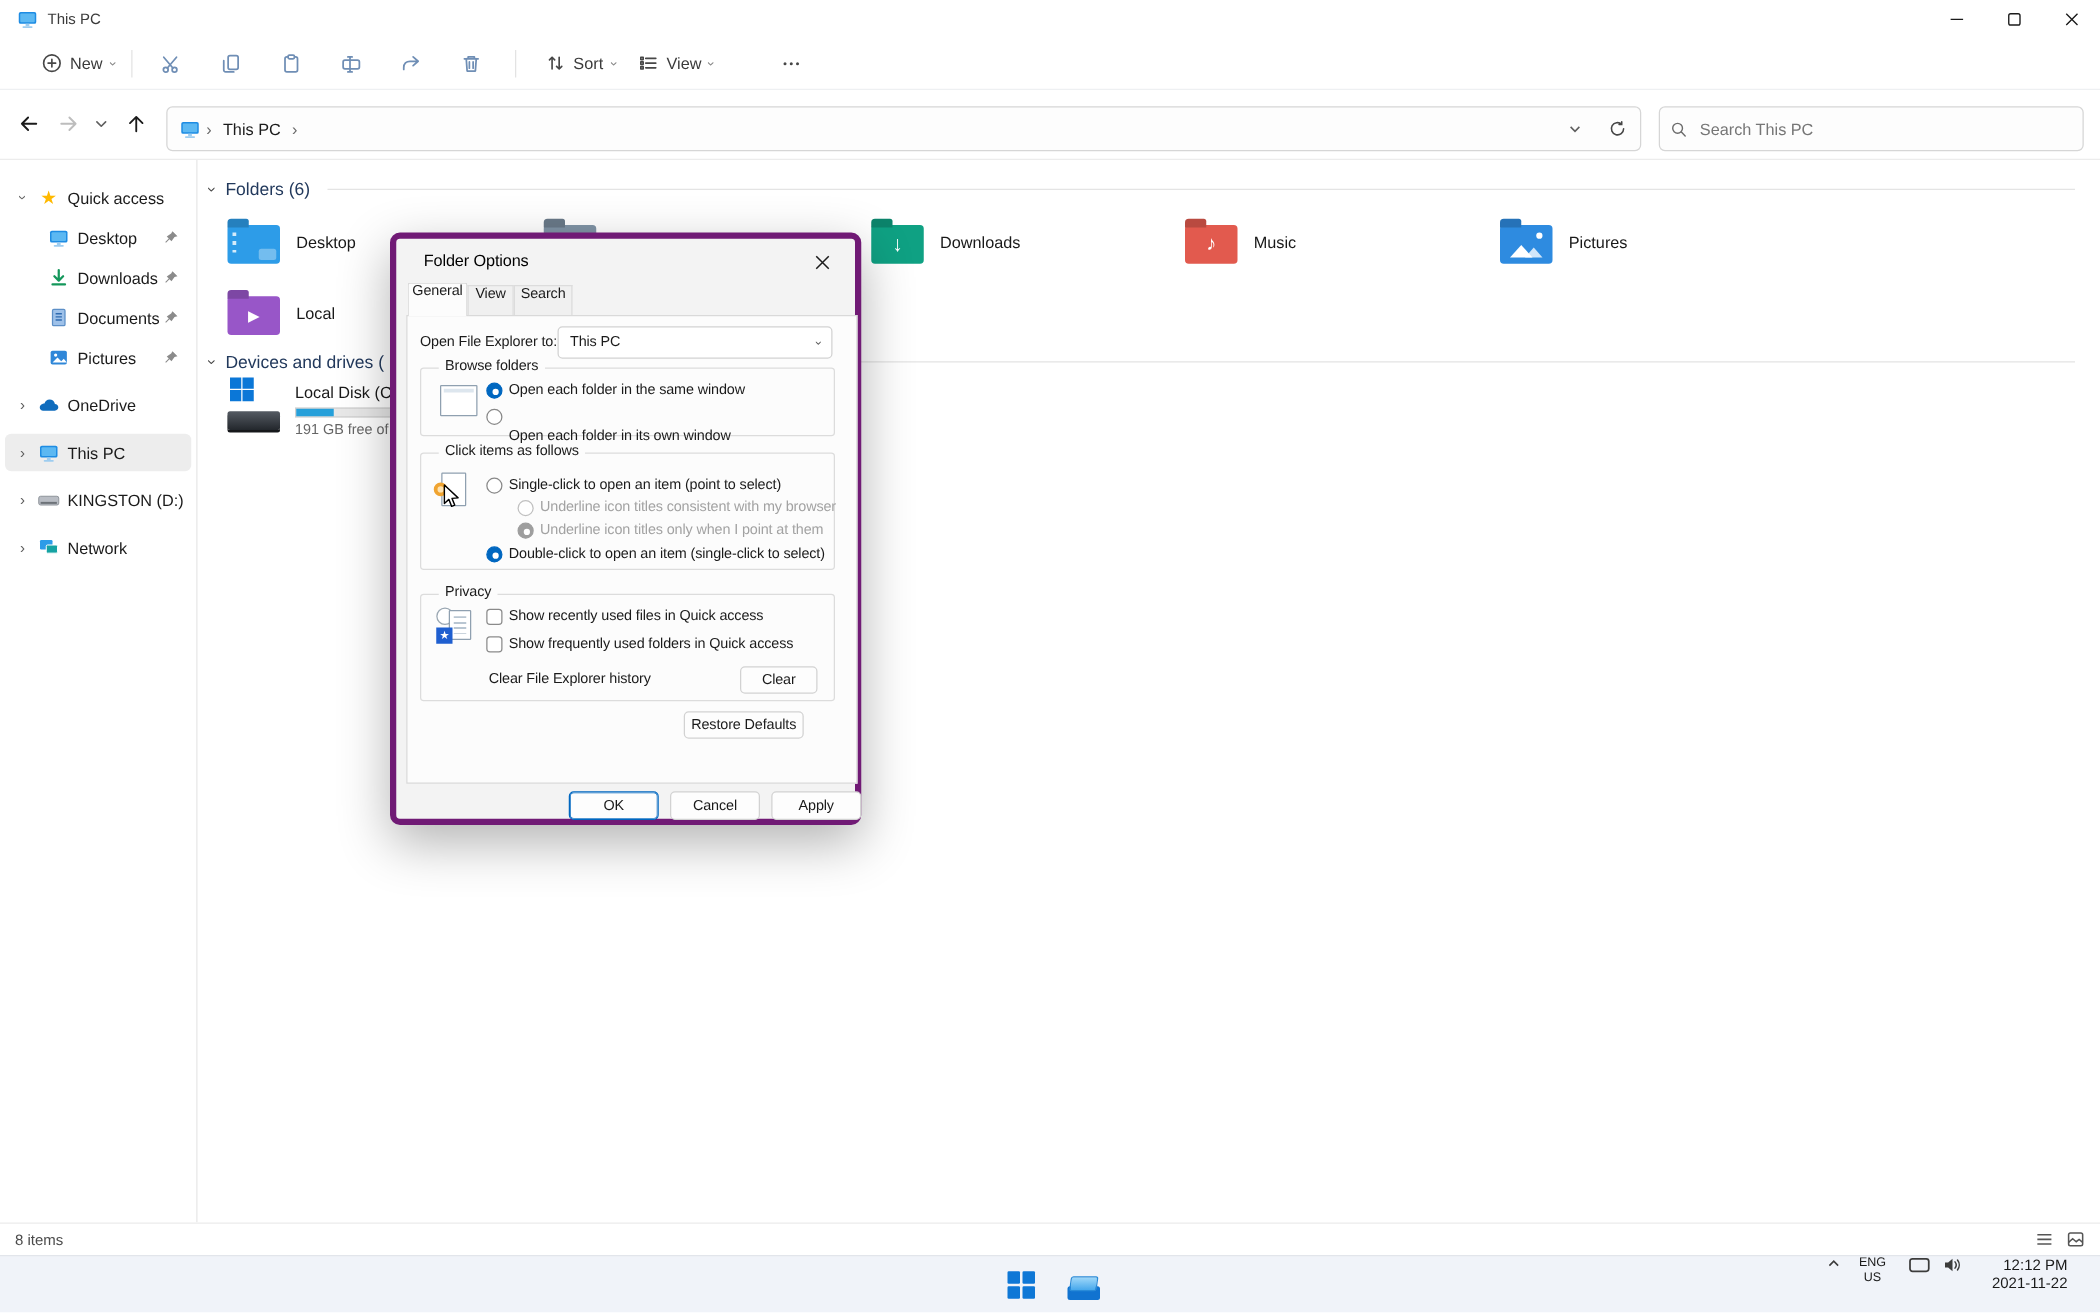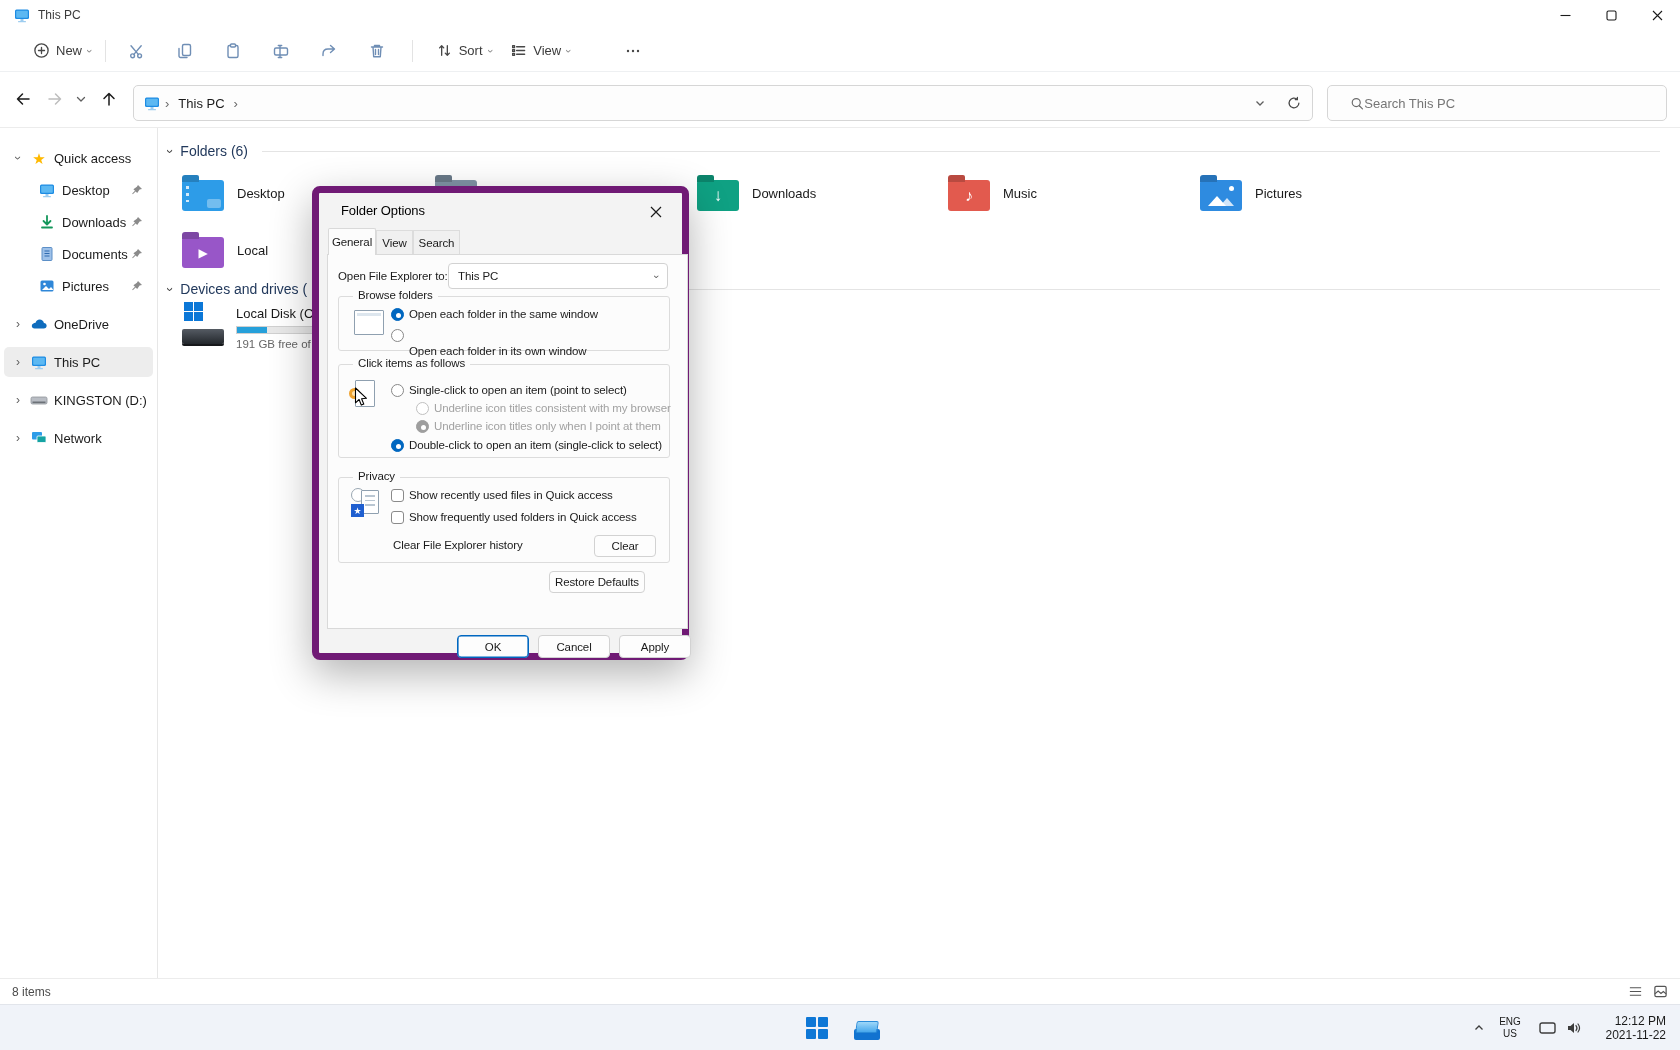--- a/index.html
+++ b/index.html
@@ -25,21 +25,21 @@
   .more{margin-left:36px}
 
   
   .addrrow{position:relative;height:56px;background:#fff;border-bottom:1px solid #ececec}
   .navbtn{position:absolute;top:12px;width:30px;height:30px;display:flex;align-items:center;justify-content:center;border-radius:5px}
   .navbtn svg{fill:none;stroke-linecap:round;stroke-linejoin:round}
   .addrbox{position:absolute;left:133px;top:13px;width:1180px;height:36px;border:1px solid #d6d6d6;border-radius:5px;background:#fdfdfd;display:flex;align-items:center;padding:0 10px}
   .crumbtxt{font-size:13px;color:#1b1b1b;margin:0 4px}
   .crumbsep{font-size:13px;color:#6a6a6a;margin:0 5px}
   .addr-right{position:absolute;right:10px;top:0;height:34px;display:flex;align-items:center;gap:20px}
-  .searchbox{position:absolute;left:1327px;top:13px;width:340px;height:36px;border:1px solid #d6d6d6;border-radius:5px;background:#fdfdfd;display:flex;align-items:center;padding:0 22px;}
+  .searchbox{position:absolute;left:1327px;top:13px;width:340px;height:36px;border:1px solid #d6d6d6;border-radius:5px;background:#fdfdfd;display:flex;align-items:center;padding:0 8px;gap:10px}
   .searchbox input{border:none;outline:none;background:transparent;font-size:13px;color:#1b1b1b;width:100%;font-family:inherit}
   .searchbox input::placeholder{color:#767676}
 
   
   .bodyrow{position:relative;display:flex;height:850px}
   .sidebar{width:158px;border-right:1px solid #e7e7e7;padding-top:15px;background:#fff;flex:0 0 158px}
   .srow{position:relative;height:30px;margin:0 4px 2px 4px;display:flex;align-items:center;border-radius:5px;font-size:13px;color:#1b1b1b}
   .srow.gap{margin-top:8px}
   .srow.sel{background:#ededed}
   .srow .twist{position:absolute;left:8px;width:12px;text-align:center;font-size:12px;color:#5f5f5f}
@@ -85,32 +85,32 @@
 
   
   .taskbar{position:absolute;left:0;top:1004px;width:1680px;height:46px;background:#f0f3f9;border-top:1px solid #e2e5eb}
   .tkcenter{position:absolute;left:796px;top:3px;display:flex;gap:8px}
   .tkbtn{width:42px;height:40px;display:flex;align-items:center;justify-content:center;border-radius:5px}
   .startlogo{display:grid;grid-template-columns:10px 10px;grid-template-rows:10px 10px;gap:1.5px}
   .startlogo span{background:#0e77d6;border-radius:1px}
   .exf{position:relative;width:26px;height:24px}
   .exf .b{position:absolute;bottom:0;width:26px;height:11px;background:#1173d0;border-radius:2px}
   .exf .t{position:absolute;bottom:7px;left:2px;width:22px;height:12px;background:linear-gradient(#9ed7f9,#47a8ec);border-radius:2px;transform:skewX(-8deg);border:1px solid #2a8bd8}
-  .tkright{position:absolute;right:0;top:0;height:46px;display:flex;align-items:center}
+  .tkright{position:absolute;right:12px;top:0;height:46px;display:flex;align-items:flex-start}
   .trayup{width:28px;display:flex;justify-content:center}
   .lang{width:34px;text-align:center;font-size:10px;line-height:12px;color:#1a1a1a}
   .trayic{display:flex;align-items:center;gap:10px;margin:0 12px}
   .clock{text-align:right;font-size:12px;line-height:14px;color:#1a1a1a;margin-right:14px;width:72px}
 
   
-  .dialog{position:absolute;left:312px;top:186px;width:377px;height:474px;background:#f3f3f3;border:7px solid #701a75;border-radius:8px;box-shadow:0 14px 42px rgba(0,0,0,.30);z-index:50}
+  .dialog{position:absolute;left:312px;top:186px;width:377px;height:474px;background:#f3f3f3;border:5px solid #701a75;border-radius:8px;box-shadow:0 14px 42px rgba(0,0,0,.30);z-index:50}
   .dtitle{position:absolute;left:22px;top:10px;font-size:13px;color:#000}
   .dclose{position:absolute;right:16px;top:9px;width:20px;height:20px;display:flex;align-items:center;justify-content:center}
   .dclose svg{stroke:#1b1b1b;stroke-width:1.2;fill:none}
-  .tab{position:absolute;font-size:11.5px;display:flex;align-items:center;justify-content:center;color:#1a1a1a}
+  .tab{position:absolute;font-size:11.5px;display:flex;justify-content:center;color:#1a1a1a}
   .tab.active{left:9px;top:35px;width:48px;height:27px;background:#fcfcfc;border:1px solid #d9d9d9;border-bottom:none;z-index:3;border-radius:2px 2px 0 0}
   .tab.i1{left:57px;top:37px;width:37px;height:25px;background:#f0f0f0;border:1px solid #dcdcdc;border-bottom:none}
   .tab.i2{left:94px;top:37px;width:47px;height:25px;background:#f0f0f0;border:1px solid #dcdcdc;border-bottom:none}
   .dpage{position:absolute;left:8px;top:61px;width:361px;height:375px;background:#fcfcfc;border:1px solid #d9d9d9;z-index:2}
   .dpage, .dialog{font-size:11.5px;letter-spacing:-0.1px}
   .dlabel{position:absolute;left:10px;top:15px;color:#1a1a1a}
   .combo{position:absolute;left:120px;top:8px;width:220px;height:26px;background:#fff;border:1px solid #d2d2d2;border-radius:4px;display:flex;align-items:center;padding:0 9px}
   .combo .cchev{position:absolute;right:9px;font-size:10px;color:#5a5a5a;transform:rotate(90deg)}
   .grp{position:absolute;left:10px;width:332px;border:1px solid #dcdcdc;border-radius:3px}
   .grp .legend{position:absolute;left:14px;top:-8px;background:#fcfcfc;padding:0 5px;color:#1a1a1a}

